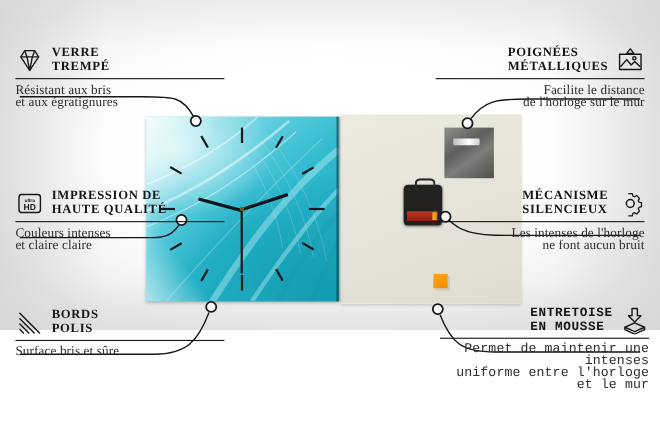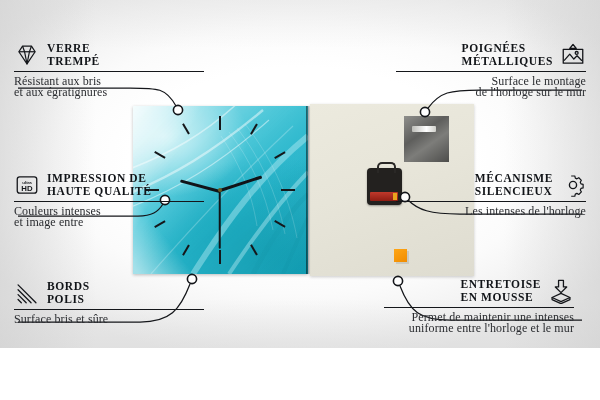--- a/index.html
+++ b/index.html
@@ -3,21 +3,21 @@
 <meta charset="utf-8">
 <style>
   html,body{margin:0;padding:0;}
   body{
     width:600px;height:400px;overflow:hidden;
     font-family:"Liberation Serif",serif;
     background:#ffffff;
     position:relative;
   }
   #stage{
-    position:absolute;inset:0;width:600px;height:348px;
+    position:absolute;inset:0;width:600px;height:300px;
     background:
       radial-gradient(ellipse 62% 58% at 50% 46%, #ffffff 0%, #ffffff 46%, #fbfbfb 66%, #f2f2f2 85%, #e9e9e9 100%);
   }
   #stage:before{
     content:"";position:absolute;inset:0;
     background:
       linear-gradient(90deg, rgba(205,205,205,.55) 0%, rgba(255,255,255,0) 16%, rgba(255,255,255,0) 84%, rgba(205,205,205,.5) 100%),
       linear-gradient(180deg, rgba(222,222,222,.35) 0%, rgba(255,255,255,0) 14%, rgba(255,255,255,0) 86%, rgba(214,214,214,.45) 100%);
     pointer-events:none;
   }
@@ -101,21 +101,21 @@
     font-size:12px;color:#2a2c30;line-height:11px;letter-spacing:.1px;
   }
   .feat.right .desc{text-align:right;}
   .ico{width:26px;height:26px;flex:0 0 26px;display:block;}
 
   .f-verre{left:14px;top:42px;width:190px;}
   .f-impr{left:14px;top:172px;width:190px;}
   .f-bords{left:14px;top:280px;width:190px;}
   .f-poign{left:396px;top:42px;width:190px;}
   .f-meca{left:396px;top:172px;width:190px;}
-  .f-entre{left:384px;top:278px;width:190px;}
+  .f-entre{left:400px;top:278px;width:190px;font-family:Liberation Mono, monospace;}
 </style>
 </head>
 <body>
 
 <div id="stage">
 
   <div class="product">
 
     <div class="panel-back">
       <div class="hanger"></div>
@@ -229,21 +229,21 @@
         <text x="16" y="14.6" font-family="Liberation Sans, sans-serif" font-size="5.4" font-weight="bold" text-anchor="middle" fill="#14161a">ultra</text>
         <text x="16" y="23" font-family="Liberation Sans, sans-serif" font-size="9.6" font-weight="bold" text-anchor="middle" fill="#14161a">HD</text>
       </svg>
       <div>
         <div class="title">IMPRESSION DE</div>
         <div class="title">HAUTE QUALITÉ</div>
       </div>
     </div>
     <div class="rule"></div>
     <div class="desc">Couleurs intenses</div>
-    <div class="desc">et image entre</div>
+    <div class="desc">et claire claire</div>
   </div>
 
   <div class="feat f-bords">
     <div class="row">
       <svg class="ico" viewBox="0 0 32 32">
         <g stroke="#14161a" stroke-width="1.6" stroke-linecap="round">
           <path d="M5,6 L27,28"></path>
           <path d="M5,12 L21,28"></path>
           <path d="M5,18 L15,28"></path>
           <path d="M5,24 L9,28"></path>
@@ -267,39 +267,40 @@
       <svg class="ico" viewBox="0 0 32 32">
         <g fill="none" stroke="#14161a" stroke-width="1.6" stroke-linejoin="round">
           <path d="M16,3 L12,8 L20,8 Z"></path>
           <rect x="4" y="9" width="24" height="17"></rect>
           <path d="M5,23 L12,15 L17,21 L21,17 L27,23"></path>
           <circle cx="20.5" cy="13.5" r="1.8"></circle>
         </g>
       </svg>
     </div>
     <div class="rule"></div>
-    <div class="desc">Surface le montage</div>
+    <div class="desc">Facilite le distance</div>
     <div class="desc">de l'horloge sur le mur</div>
   </div>
 
   <div class="feat f-meca right">
     <div class="row">
       <div>
         <div class="title">MÉCANISME</div>
         <div class="title">SILENCIEUX</div>
       </div>
       <svg class="ico" viewBox="0 0 32 32">
         <g fill="none" stroke="#14161a" stroke-width="1.7" stroke-linejoin="round">
           <path d="M13.4,4.5 h5.2 l.7,3.1 2.3,1.0 2.7,-1.6 3.7,3.7 -1.6,2.7 1.0,2.3 3.1,.7 v5.2 l-3.1,.7 -1.0,2.3 1.6,2.7 -3.7,3.7 -2.7,-1.6 -2.3,1.0 -.7,3.1 h-5.2" transform="scale(.86) translate(2.6,1.2)"></path>
           <circle cx="16" cy="16" r="4.4"></circle>
         </g>
       </svg>
     </div>
     <div class="rule"></div>
     <div class="desc">Les intenses de l'horloge</div>
+    <div class="desc">ne font aucun bruit</div>
   </div>
 
   <div class="feat f-entre right">
     <div class="row">
       <div>
         <div class="title">ENTRETOISE</div>
         <div class="title">EN MOUSSE</div>
       </div>
       <svg class="ico" viewBox="0 0 32 32">
         <g fill="none" stroke="#14161a" stroke-width="1.6" stroke-linejoin="round">

